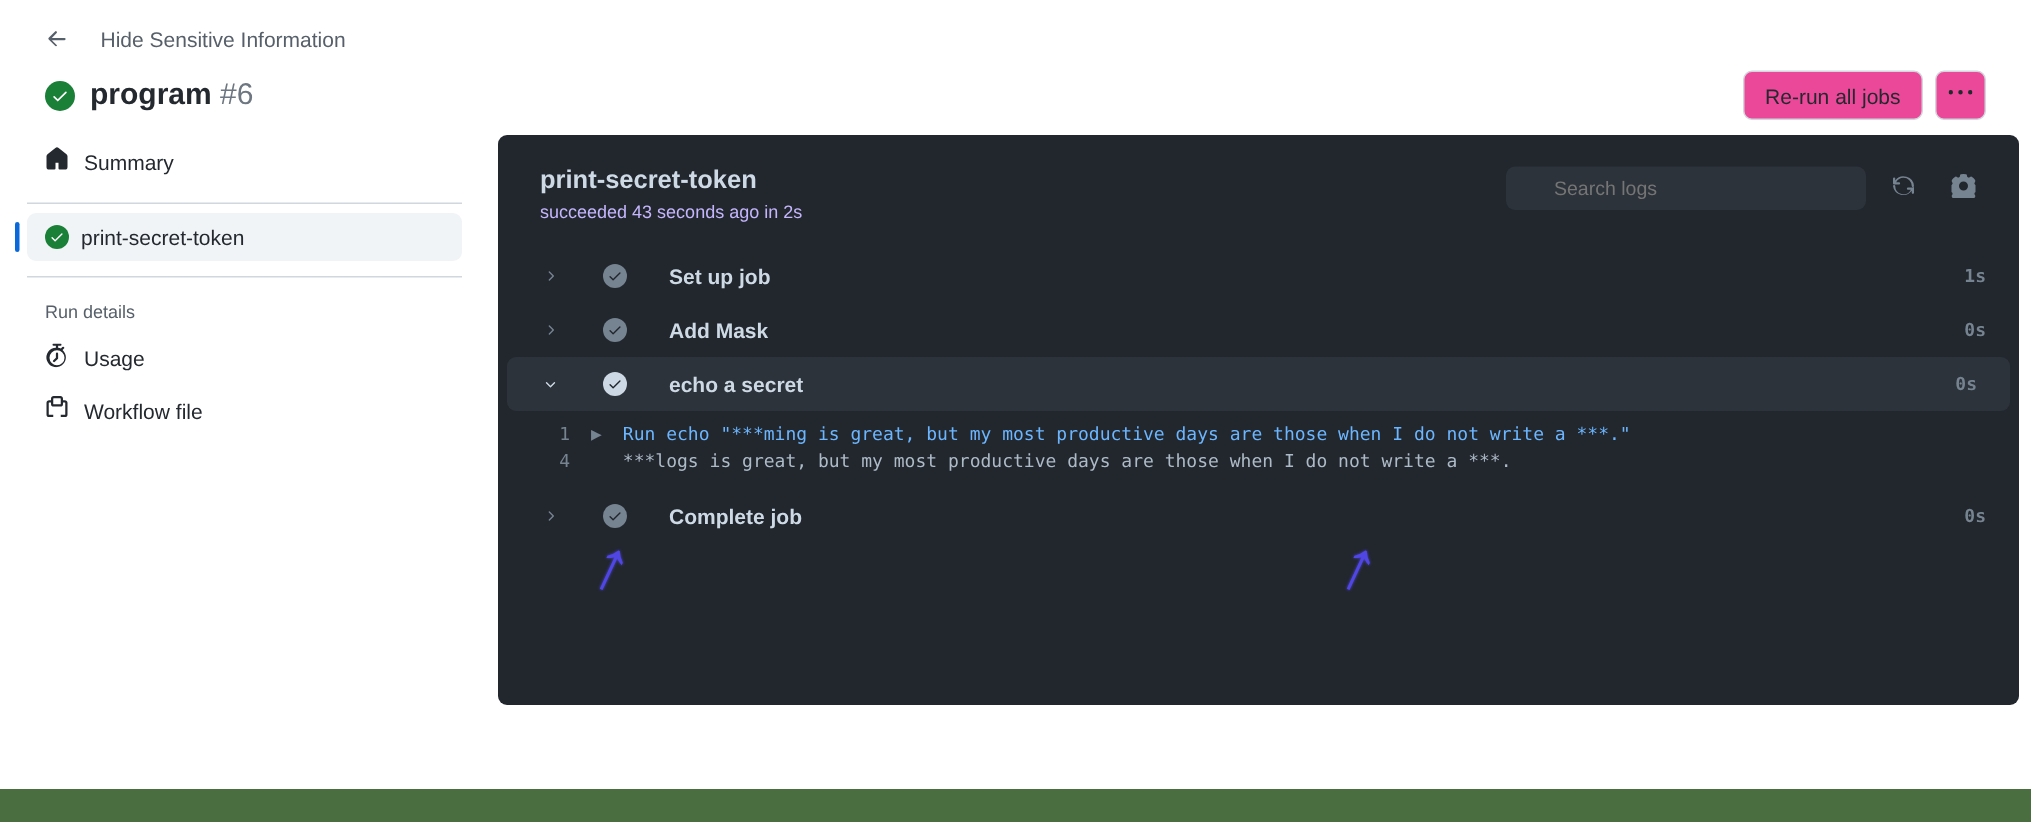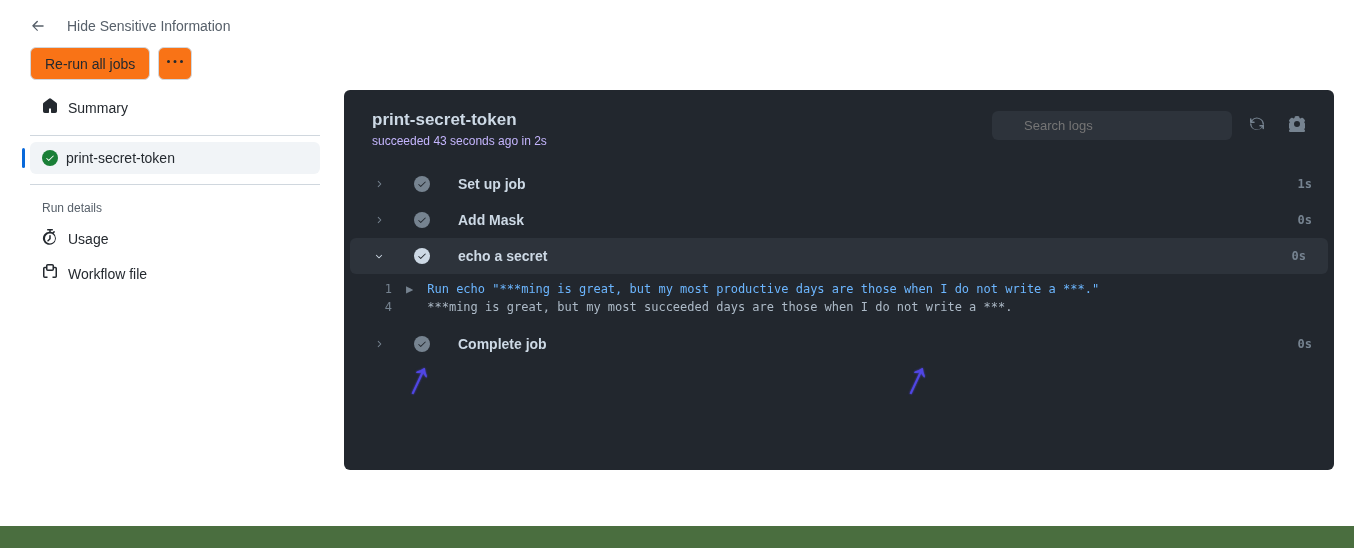--- a/index.html
+++ b/index.html
@@ -50,33 +50,33 @@
     font-weight: 600;
     color: #24292f;
   }
   .page-title .run-num { color: #6e7781; font-weight: 400; }
   .header-actions {
     display: flex;
     gap: 8px;
   }
   .btn {
     border: 1px solid #d0d7de;
-    background: #f97316;
+    background: #ec4899;
     border-radius: 6px;
     padding: 6px 14px;
     font-size: 14px;
     color: #24292f;
     cursor: pointer;
     display: flex; align-items: center;
   }
   .btn.icon-only { padding: 6px 8px; }
 
   .content {
     display: flex;
-    padding: 0 20px;
+    padding: 0 8px;
     gap: 24px;
   }
 
   .sidebar {
     width: 300px;
     flex-shrink: 0;
     padding-left: 10px;
   }
   .side-item, .side-link {
     display: flex;
@@ -245,20 +245,31 @@
     <span>
       <svg class="octicon" width="16" height="16" viewBox="0 0 16 16">
           <path d="M7.78 12.53a.75.75 0 01-1.06 0L2.47 8.28a.75.75 0 010-1.06l4.25-4.25a.75.75 0 011.06 1.06L4.56 7.25H13a.75.75 0 010 1.5H4.56l3.22 3.22a.75.75 0 010 1.06z"></path>
         </svg>
     </span>
     <span>Hide Sensitive Information</span>
   </a>
 </div>
 
 <div class="header-row">
+  <div class="title-wrap">
+    <span class="status-check">
+      <svg width="12" height="12" viewBox="0 0 16 16">
+          <path d="M13.78 4.22a.75.75 0 010 1.06l-7.25 7.25a.75.75 0 01-1.06 0L2.22 9.28a.75.75 0 011.06-1.06L6 10.94l6.72-6.72a.75.75 0 011.06 0z"></path>
+        </svg>
+    </span>
+    <div class="page-title">
+      <span>program</span>
+      <span class="run-num">#6</span>
+    </div>
+  </div>
   <div class="header-actions">
     <button class="btn">
       <span>Re-run all jobs</span>
     </button>
     <button class="btn icon-only">
       <span>
         <svg class="octicon" width="16" height="16" viewBox="0 0 16 16">
             <path d="M8 9a1.5 1.5 0 100-3 1.5 1.5 0 000 3zM1.5 9a1.5 1.5 0 100-3 1.5 1.5 0 000 3zm13 0a1.5 1.5 0 100-3 1.5 1.5 0 000 3z"></path>
           </svg>
       </span>
@@ -389,21 +400,21 @@
 
       <div class="log-block">
         <div class="log-line">
           <span class="log-num">1</span>
           <span class="log-caret">▶</span>
           <span class="log-text cmd">Run echo "***ming is great, but my most productive days are those when I do not write a ***."</span>
         </div>
         <div class="log-line">
           <span class="log-num">4</span>
           <span class="log-caret">&nbsp;</span>
-          <span class="log-text">***ming is great, but my most succeeded days are those when I do not write a ***.</span>
+          <span class="log-text">***logs is great, but my most productive days are those when I do not write a ***.</span>
         </div>
       </div>
 
       <div class="step-row">
         <span class="chevron">
           <svg width="10" height="10" viewBox="0 0 16 16" fill="#768390">
               <path d="M6.22 3.22a.75.75 0 011.06 0l4.25 4.25a.75.75 0 010 1.06l-4.25 4.25a.75.75 0 01-1.06-1.06L9.94 8 6.22 4.28a.75.75 0 010-1.06z"></path>
             </svg>
         </span>
         <span class="check-grey">

